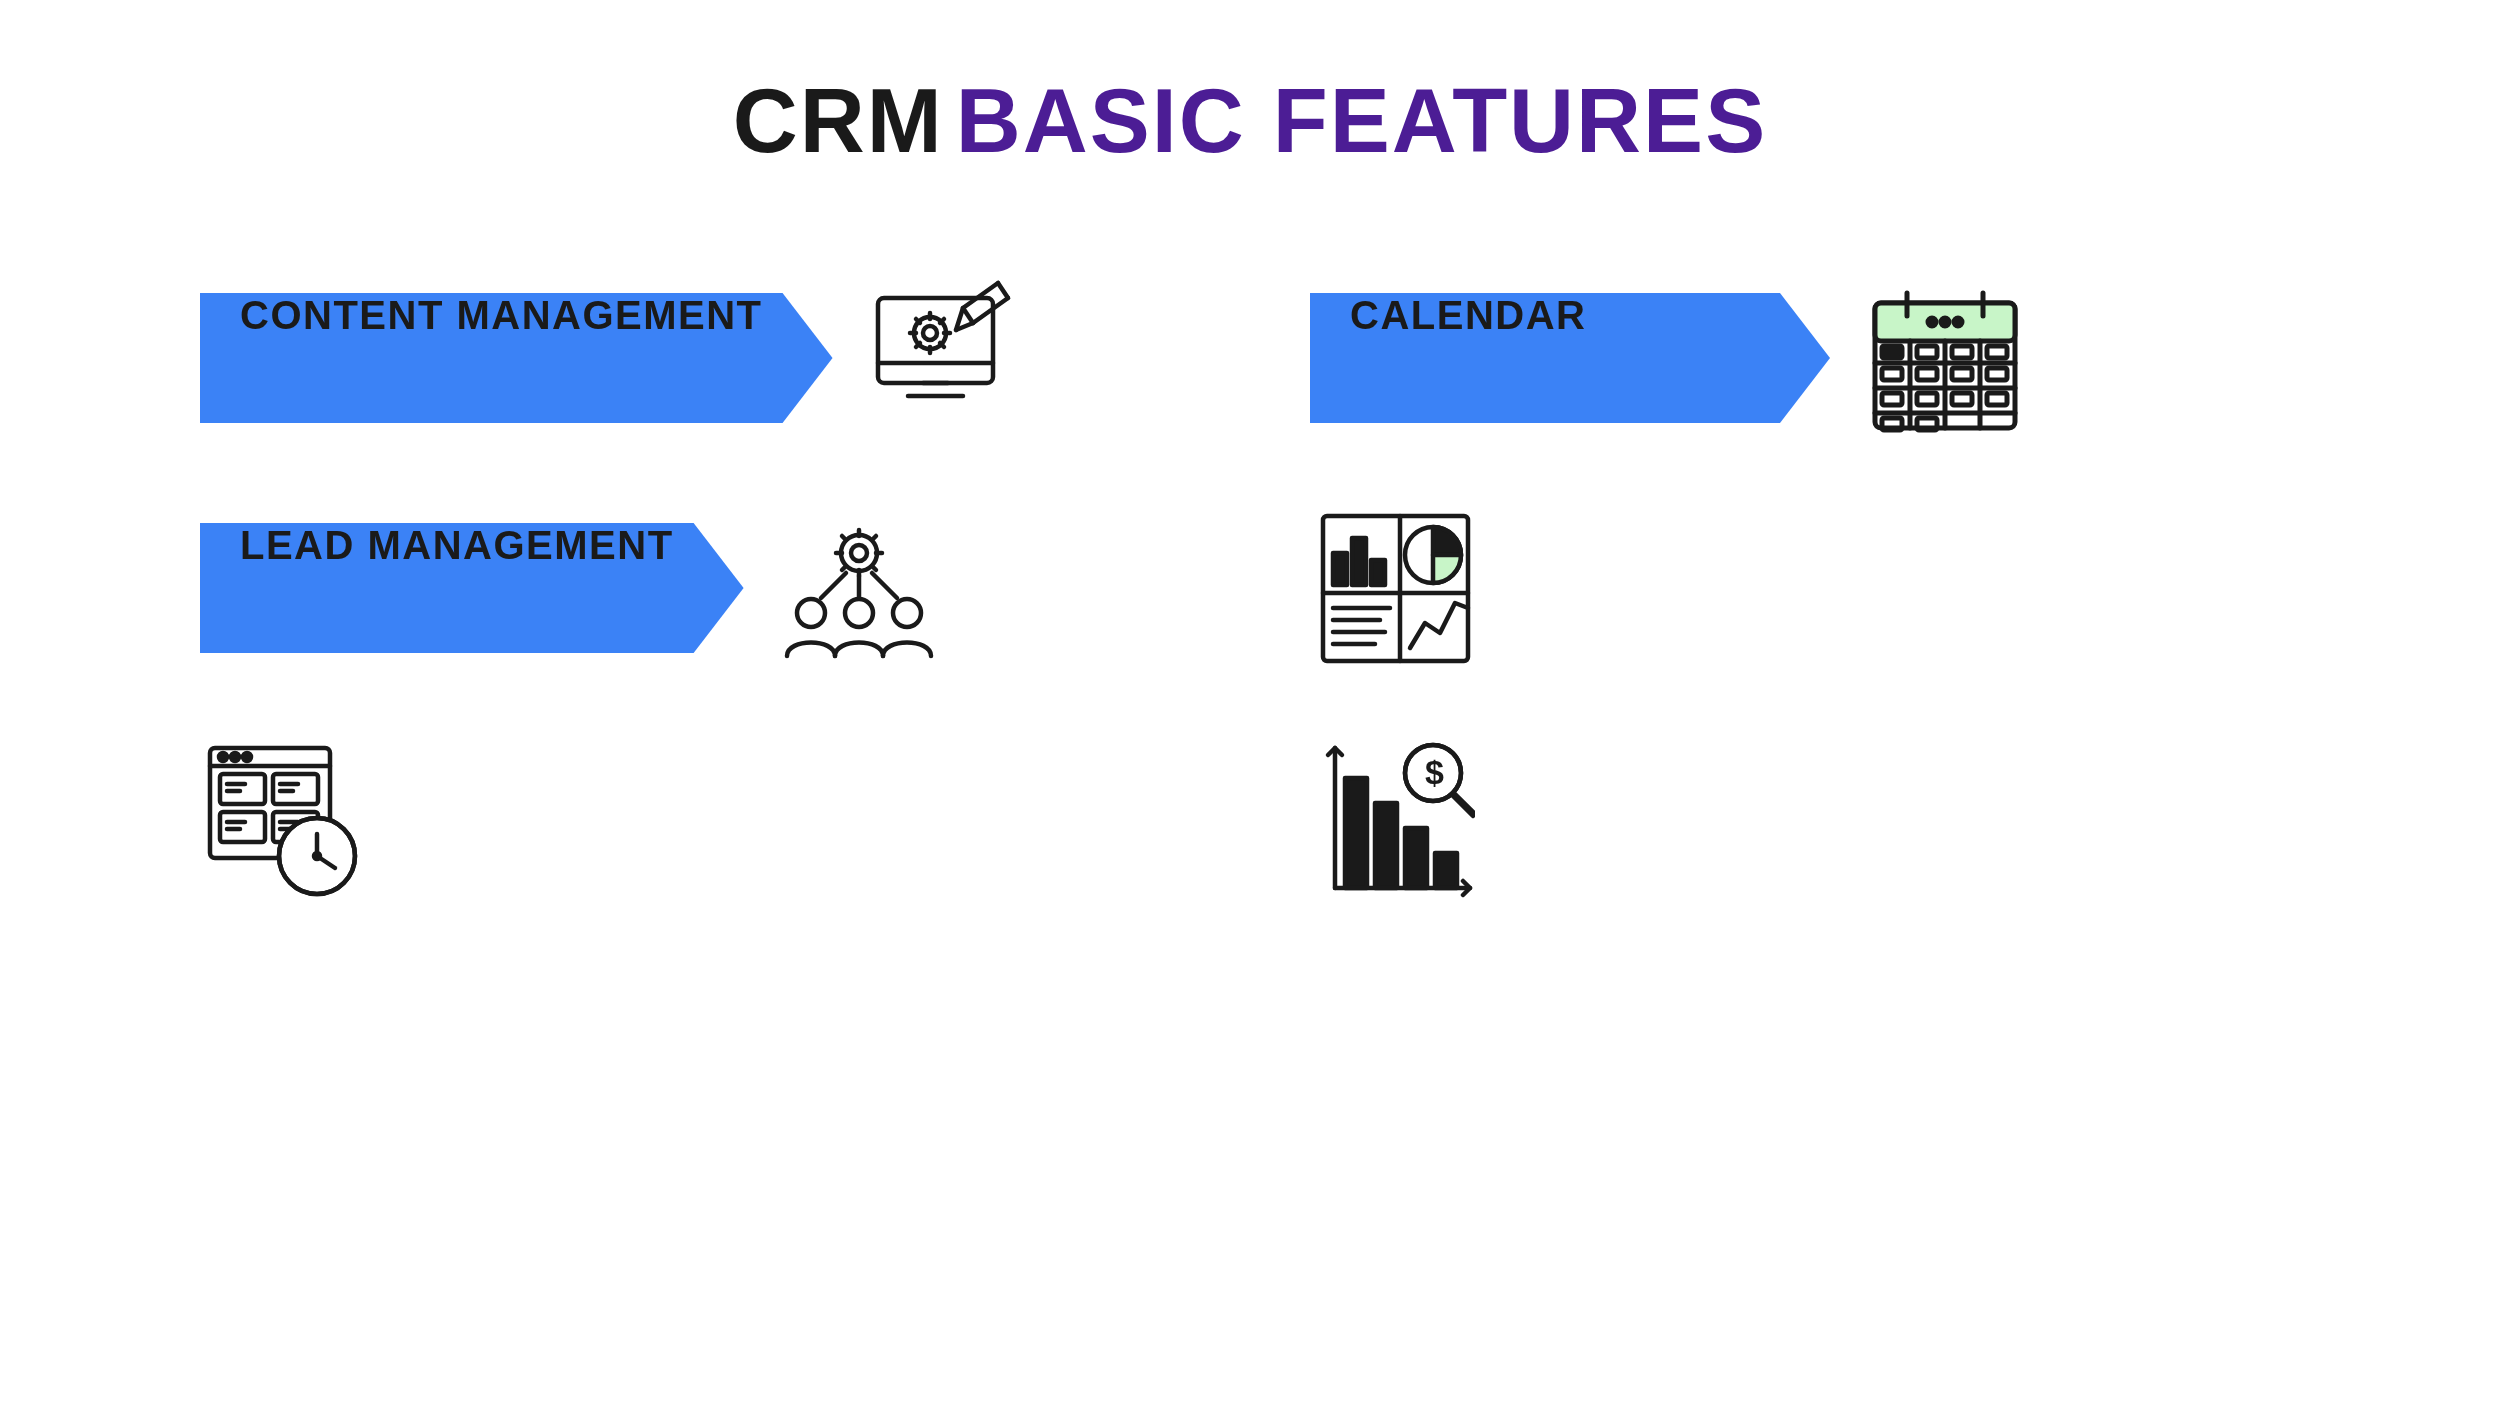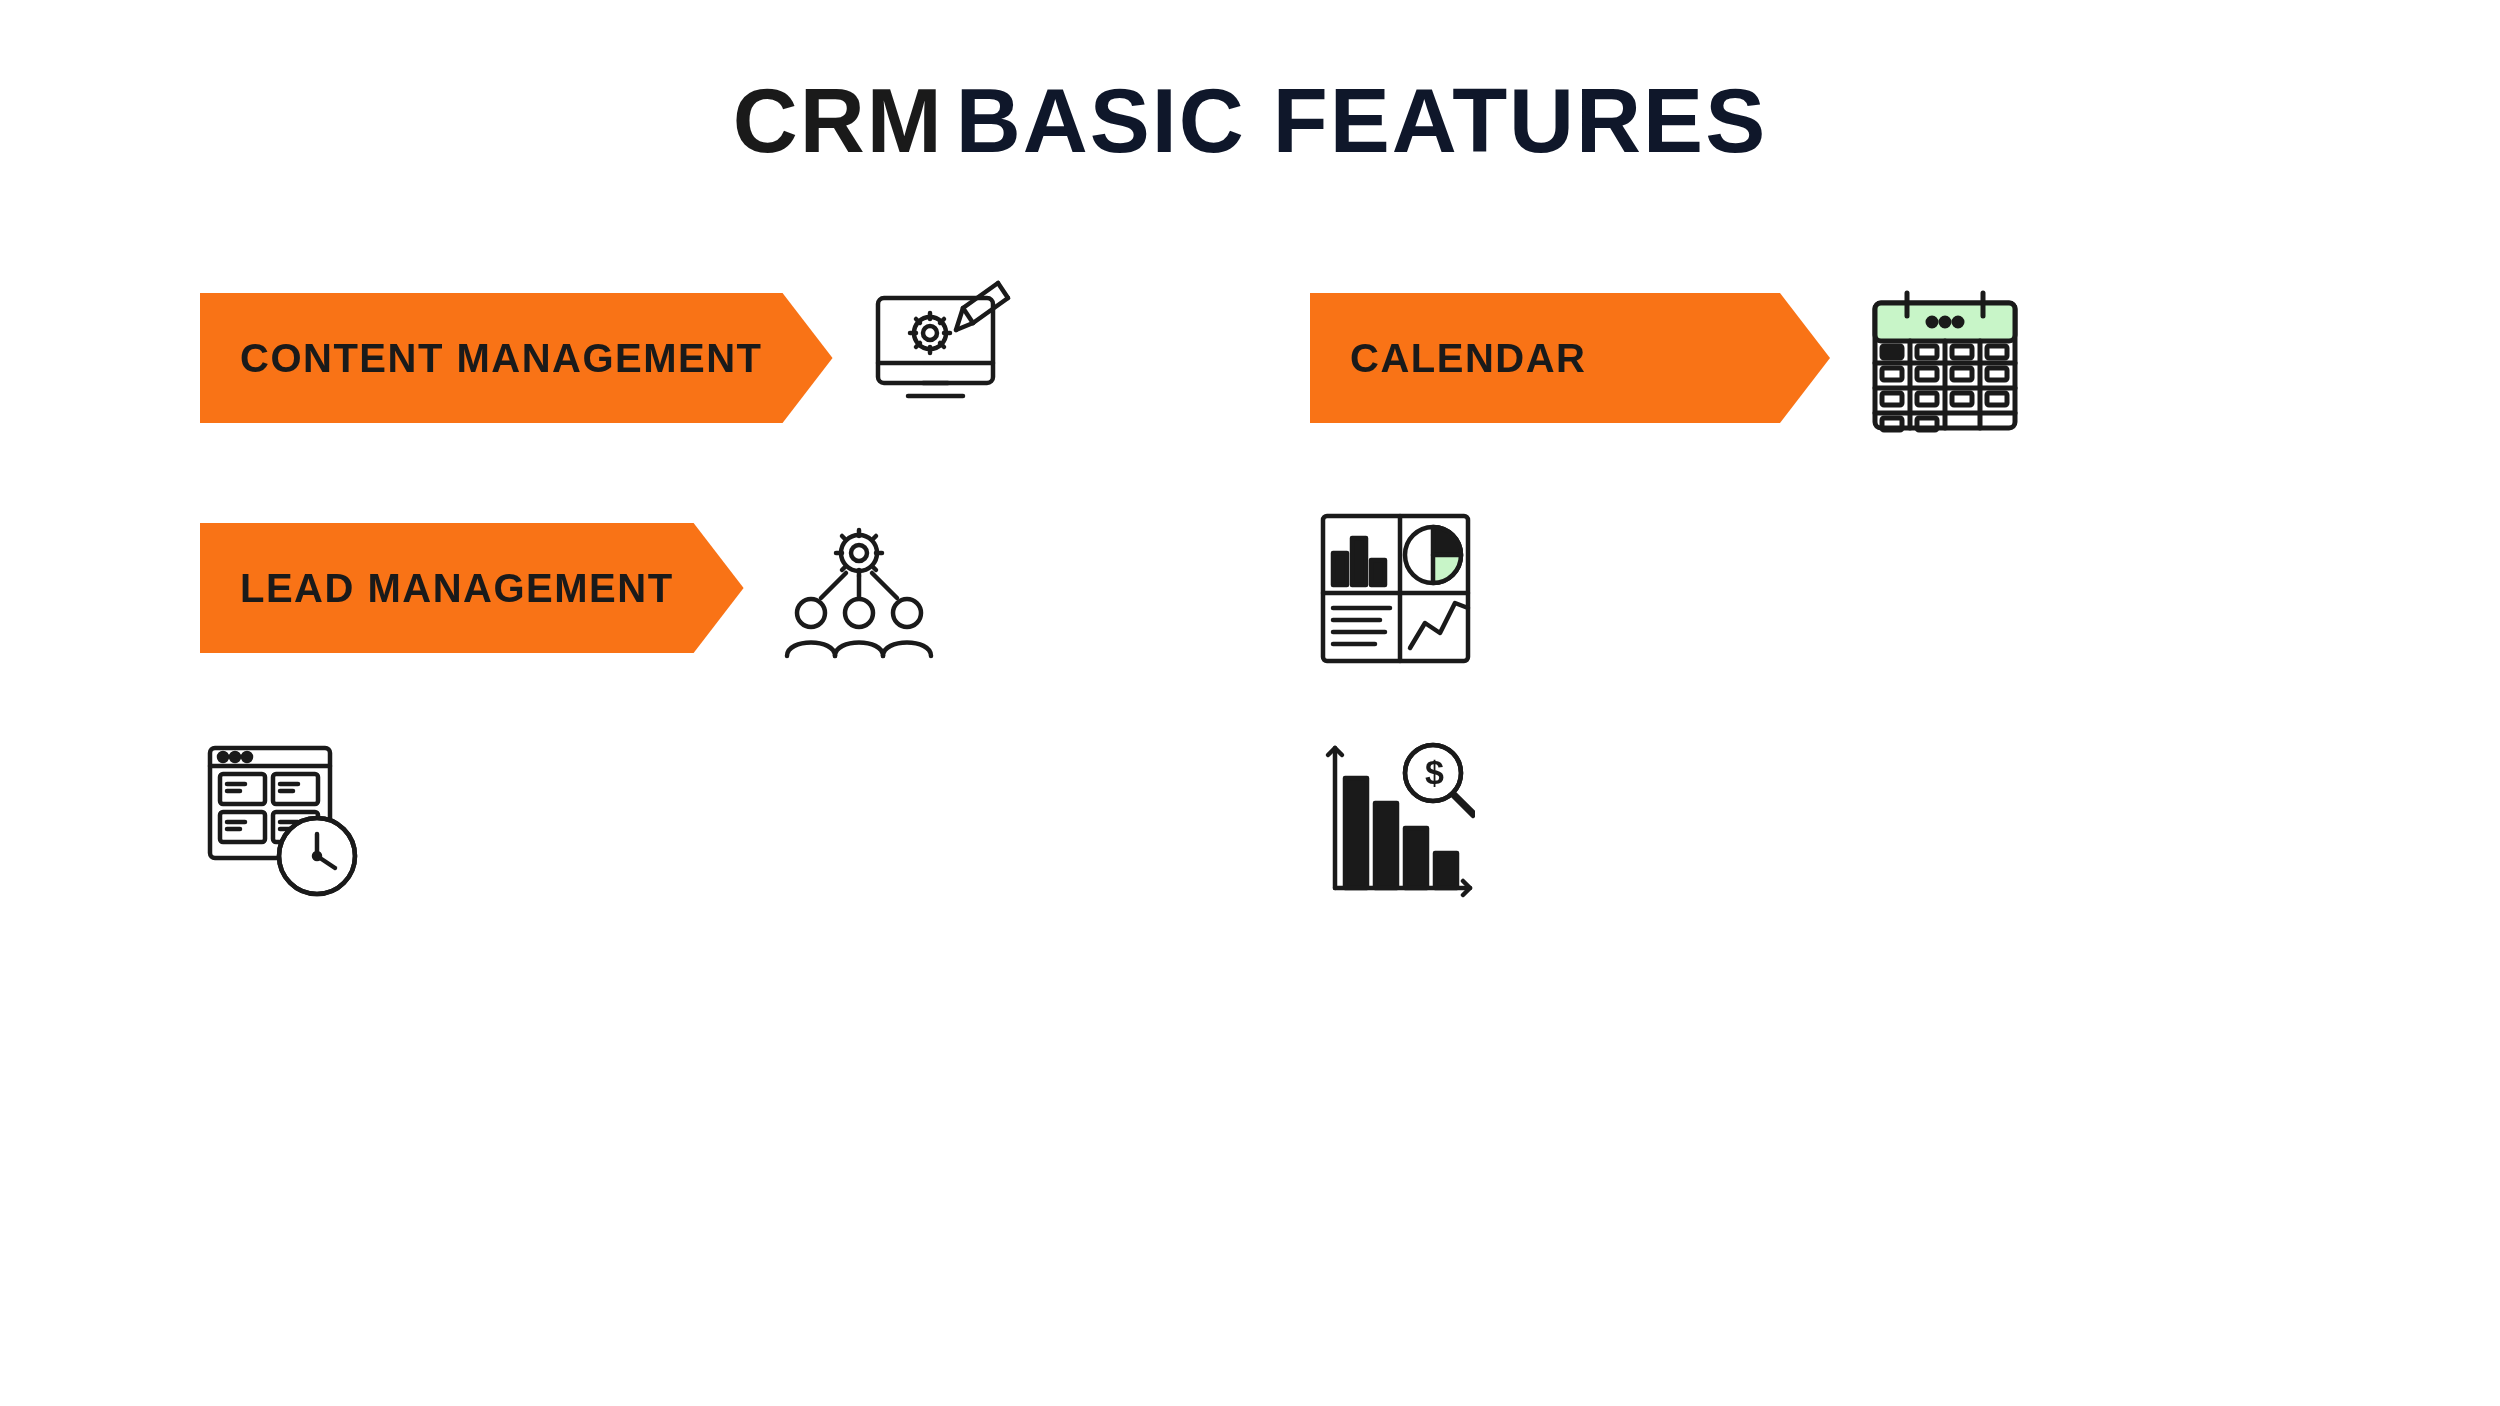--- a/index.html
+++ b/index.html
@@ -21,43 +21,43 @@
       font-weight: 900;
       letter-spacing: 2px;
       display: flex;
       gap: 12px;
       align-items: center;
     }
     .title-crm {
       color: #1a1a1a;
     }
     .title-basic-features {
-      color: #0f172a;
+      color: #4c1d95;
     }
 
     .features-grid {
       display: grid;
       grid-template-columns: 1fr 1fr;
       gap: 60px 120px;
       margin-top: 100px;
       width: 2100px;
     }
 
     .feature-item {
       display: flex;
       align-items: center;
       gap: 30px;
     }
 
     .arrow-label {
       position: relative;
-      background: #f97316;
+      background: #3b82f6;
       height: 130px;
       display: flex;
-      align-items: center;
+      align-items: flex-start;
       padding-left: 40px;
       padding-right: 70px;
       min-width: 520px;
       flex-shrink: 0;
       clip-path: polygon(0 0, calc(100% - 50px) 0, 100% 50%, calc(100% - 50px) 100%, 0 100%);
     }
 
     .arrow-label-text {
       font-size: 40px;
       font-weight: 800;

